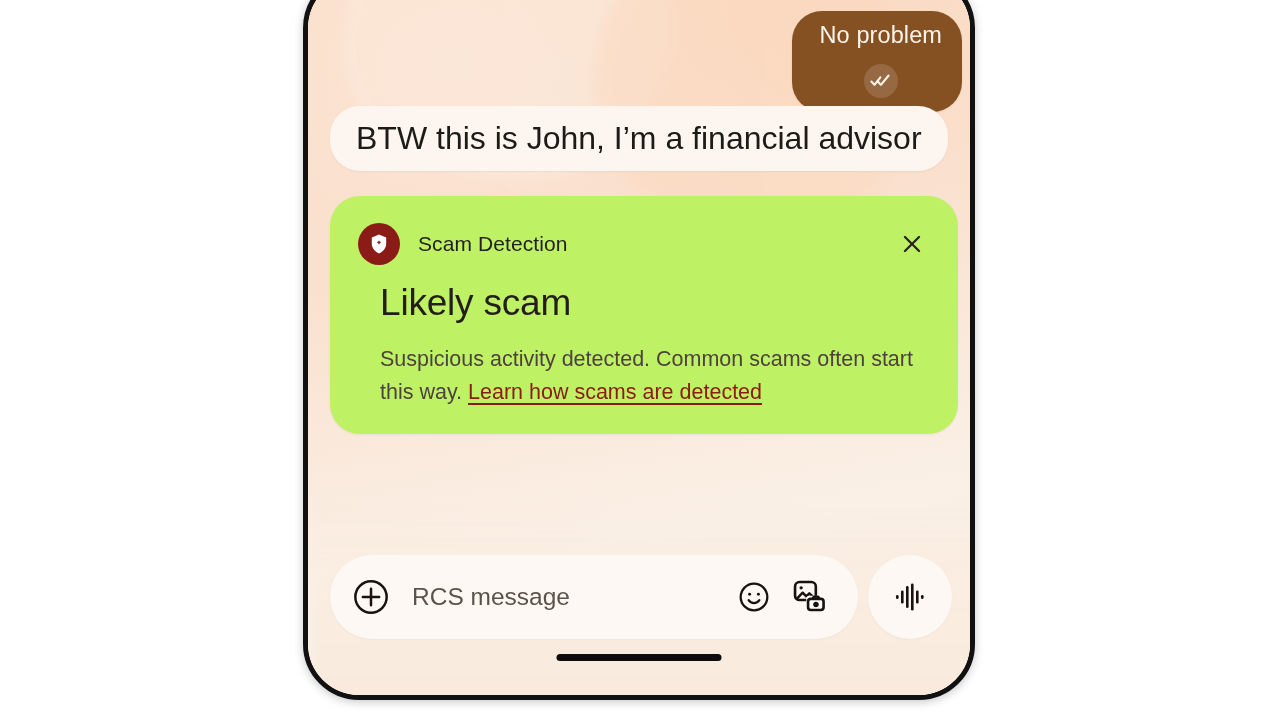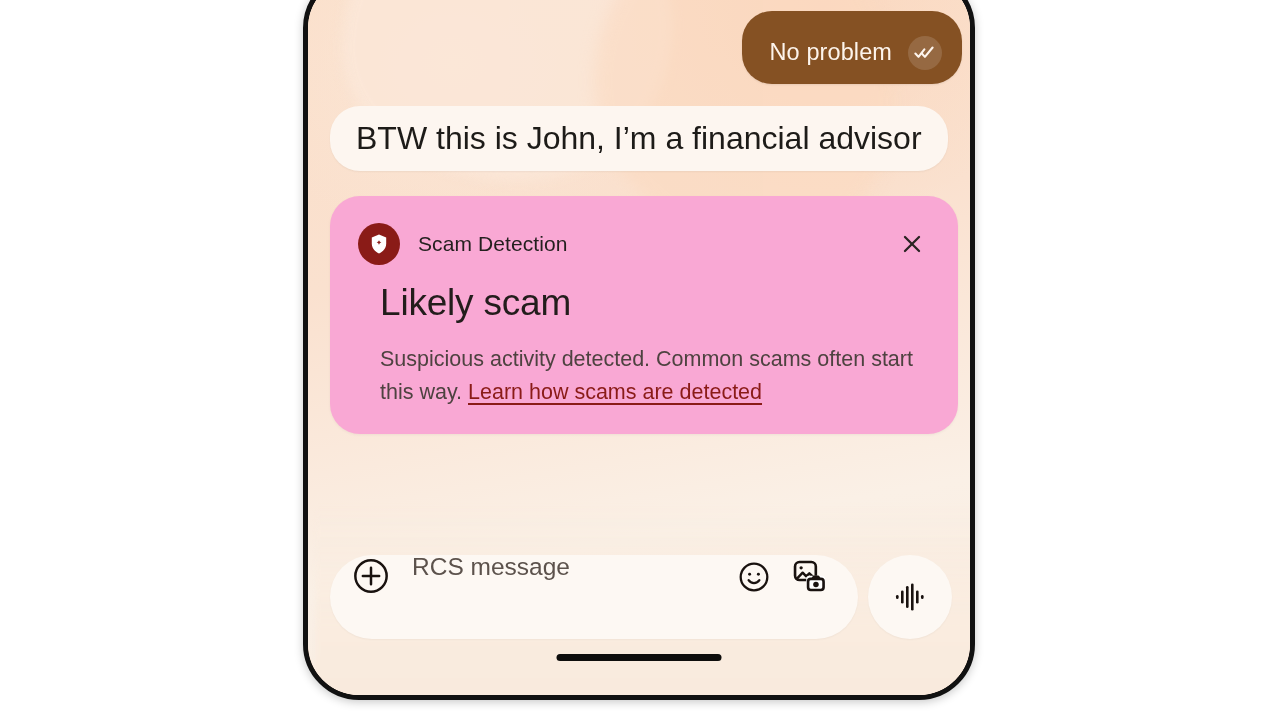--- a/index.html
+++ b/index.html
@@ -87,24 +87,25 @@
 
   .row-sent { right: 8px; top: 34px; }
 
   .bubble-sent {
     display: flex;
     align-items: center;
     gap: 16px;
     background: #855123;
     color: #fdf4ec;
     border-radius: 30px;
-    padding: 25px 20px 14px 28px;
+    padding: 13px 20px 14px 28px;
     font-size: 23.5px;
     letter-spacing: .1px;
     box-shadow: 0 1px 2px rgba(0,0,0,.08);
+    flex-direction: column;
   }
   .bubble-sent .txt { white-space: nowrap; line-height: 1; }
 
   .read-badge {
     width: 34px; height: 34px;
     border-radius: 50%;
     background: rgba(255,255,255,.14);
     display: flex; align-items: center; justify-content: center;
     flex: 0 0 auto;
   }
@@ -121,21 +122,21 @@
     white-space: nowrap;
     box-shadow: 0 1px 2px rgba(0,0,0,.05);
   }
 
   
   .scam-card {
     position: absolute;
     left: 22px;
     top: 219px;
     width: 628px;
-    background: #f9a8d4;
+    background: #bef264;
     border-radius: 30px;
     padding: 26px 26px 26px 28px;
     box-shadow: 0 1px 3px rgba(0,0,0,.05);
   }
 
   .card-head {
     display: flex;
     align-items: center;
     height: 44px;
     margin-bottom: 8px;
@@ -222,21 +223,21 @@
     display: flex;
     align-items: center;
     gap: 10px;
   }
   .composer-field {
     flex: 1 1 auto;
     height: 84px;
     background: #fdf8f3;
     border-radius: 42px;
     display: flex;
-    align-items: flex-start;
+    align-items: center;
     padding: 0 26px 0 20px;
     box-shadow: 0 1px 2px rgba(0,0,0,.04);
   }
   .plus-btn {
     width: 42px; height: 42px;
     flex: 0 0 auto;
     display: flex; align-items: center; justify-content: center;
     cursor: pointer;
   }
   .placeholder {

